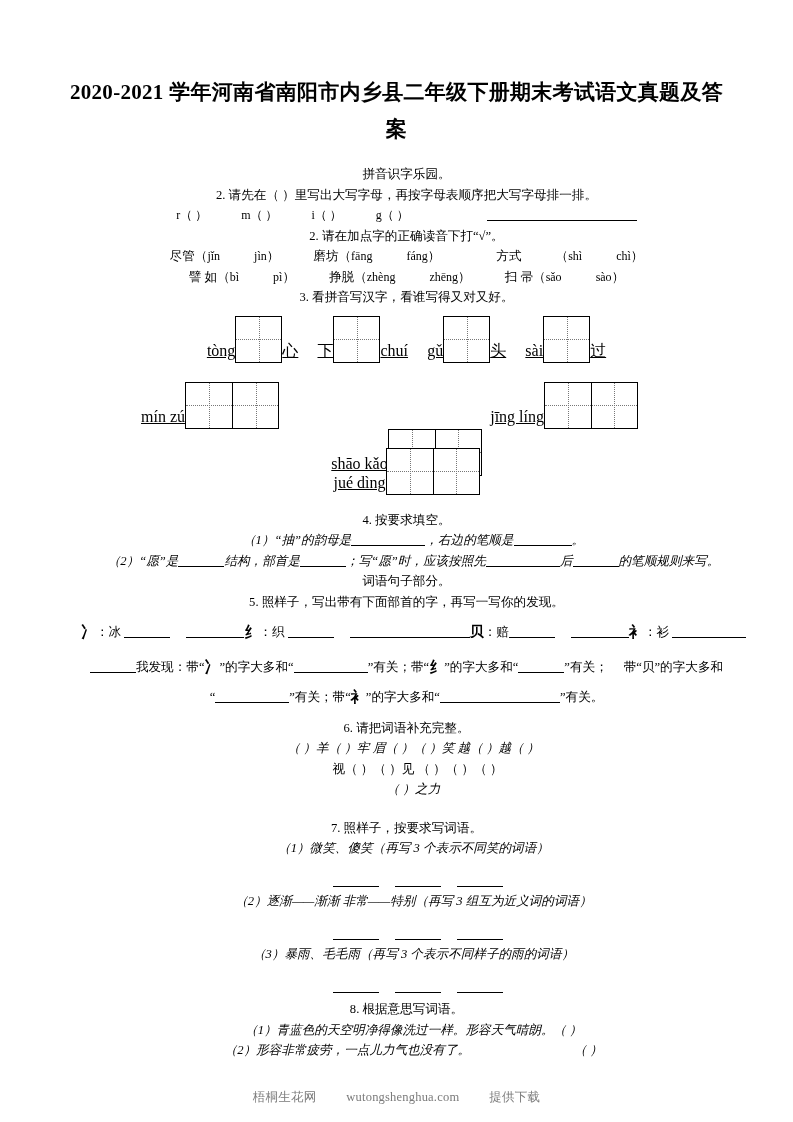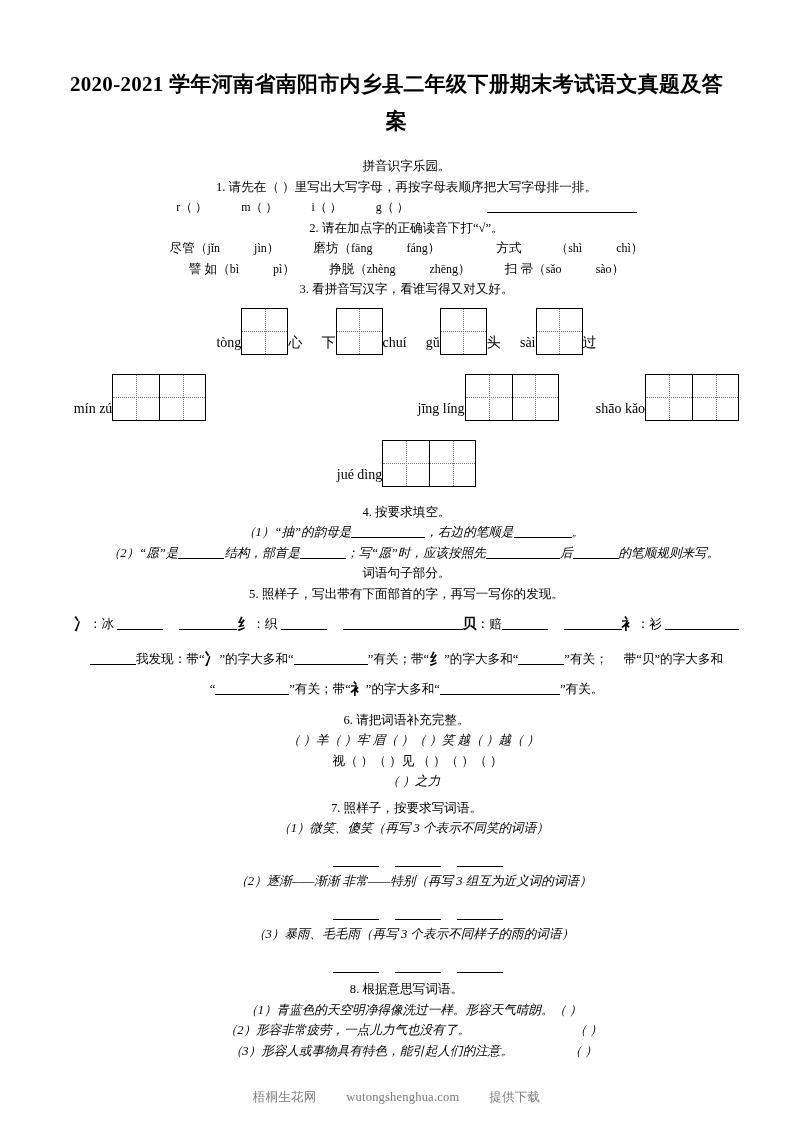--- a/index.html
+++ b/index.html
@@ -13,21 +13,21 @@
     font-family: "Liberation Serif", "DejaVu Serif", serif;
     color: #000000;
     position: relative;
     overflow: hidden;
   }
   .page {
     position: relative;
     width: 793px;
     height: 1122px;
     box-sizing: border-box;
-    padding: 8px;
+    padding: 16px;
   }
   .doc-title {
     width: 660px;
     margin: 0 auto;
     padding-top: 58px;
     text-align: center;
     font-size: 21px;
     font-weight: bold;
     line-height: 37px;
     letter-spacing: 0.3px;
@@ -112,21 +112,22 @@
 
   .gitem {
     display: inline-block;
     vertical-align: bottom;
     white-space: nowrap;
   }
   .gitem .lab {
     display: inline-block;
     vertical-align: bottom;
     padding-bottom: 1px;
-    font-size: 14px;
+    font-size: 16px;
+    text-decoration: underline;
   }
 
   
   .rad {
     font-weight: bold;
     font-size: 14px;
     font-family: "DejaVu Sans", "Liberation Sans", sans-serif;
   }
   .rad-big {
     font-weight: bold;
@@ -152,21 +153,21 @@
 <body>
 
 <div class="page">
 
   <div class="doc-title">2020-2021 学年河南省南阳市内乡县二年级下册期末考试语文真题及答案</div>
 
   <div class="body-wrap">
 
     <div class="ln">拼音识字乐园。</div>
 
-    <div class="ln">1. 请先在（        ）里写出大写字母，再按字母表顺序把大写字母排一排。</div>
+    <div class="ln">2. 请先在（        ）里写出大写字母，再按字母表顺序把大写字母排一排。</div>
     <div class="ln">
       <span class="py">r（          ）</span><span class="sp-m"></span><span class="py">m（          ）</span><span class="sp-m"></span><span class="py">i（          ）</span><span class="sp-m"></span><span class="py">g（          ）</span><span class="sp-xl"></span><span class="u u-w"></span>
     </div>
 
     <div class="ln">2. 请在加点字的正确读音下打“√”。</div>
     <div class="ln">
       <span>尽管</span><span>（</span><span class="py">jǐn</span><span class="sp-m"></span><span class="py">jìn</span><span>）</span><span class="sp-m"></span><span>磨坊</span><span>（</span><span class="py">fāng</span><span class="sp-m"></span><span class="py">fáng</span><span>）</span><span class="sp-l"></span><span>方式</span><span class="sp-m"></span><span>（</span><span class="py">shì</span><span class="sp-m"></span><span class="py">chì</span><span>）</span>
     </div>
     <div class="ln">
       <span>譬 如</span><span>（</span><span class="py">bì</span><span class="sp-m"></span><span class="py">pì</span><span>）</span><span class="sp-m"></span><span>挣脱</span><span>（</span><span class="py">zhèng</span><span class="sp-m"></span><span class="py">zhēng</span><span>）</span><span class="sp-m"></span><span>扫 帚</span><span>（</span><span class="py">sǎo</span><span class="sp-m"></span><span class="py">sào</span><span>）</span>
@@ -229,44 +230,41 @@
 
     <div class="ln" style="margin-top:10px;">
       <span>“</span><span class="u u-l"></span><span>”有关；带“</span><span class="rad-big">衤</span><span>”的字大多和“</span><span class="u u-xxl"></span><span>”有关。</span>
     </div>
 
     <div class="ln" style="margin-top:10px;">6. 请把词语补充完整。</div>
     <div class="ln indent1">（        ）羊（        ）牢     眉（         ）（        ）笑     越（        ）越（        ）</div>
     <div class="ln indent2">视（              ）（                ）见             （                  ）（                    ）（                    ）</div>
     <div class="ln indent1">（                  ）之力</div>
 
-    <div class="ln" style="margin-top:6px;">7. 照样子，按要求写词语。</div>
+    <div class="ln" style="margin-top:18px;">7. 照样子，按要求写词语。</div>
     <div class="ln indent1">（1）微笑、傻笑（再写 3 个表示不同笑的词语）</div>
     <div class="ln indent2" style="padding-top:12px;">
       <span class="u u-s"></span><span class="sp-s"></span><span class="u u-s"></span><span class="sp-s"></span><span class="u u-s"></span>
     </div>
     <div class="ln indent1">（2）逐渐——渐渐   非常——特别（再写 3 组互为近义词的词语）</div>
     <div class="ln indent2" style="padding-top:12px;">
       <span class="u u-s"></span><span class="sp-s"></span><span class="u u-s"></span><span class="sp-s"></span><span class="u u-s"></span>
     </div>
     <div class="ln indent1">（3）暴雨、毛毛雨（再写 3 个表示不同样子的雨的词语）</div>
     <div class="ln indent2" style="padding-top:12px;">
       <span class="u u-s"></span><span class="sp-s"></span><span class="u u-s"></span><span class="sp-s"></span><span class="u u-s"></span>
     </div>
 
     <div class="ln" style="margin-top:2px;">8. 根据意思写词语。</div>
     <div class="ln indent1">
       <span>（1）青蓝色的天空明净得像洗过一样。形容天气晴朗。</span><span>（          ）</span>
     </div>
     <div class="ln indent1">
       <span>（2）形容非常疲劳，一点儿力气也没有了。</span><span class="sp-xxl"></span><span>（          ）</span>
     </div>
-    <div class="ln indent1">
-      <span>（3）形容人或事物具有特色，能引起人们的注意。</span><span class="sp-l"></span><span>（          ）</span>
-    </div>
 
   </div>
 
   <div class="footer">
     <span>梧桐生花网</span><span class="gap"></span><span>wutongshenghua.com</span><span class="gap"></span><span>提供下载</span>
   </div>
 
 </div>
 
 </body></html>

